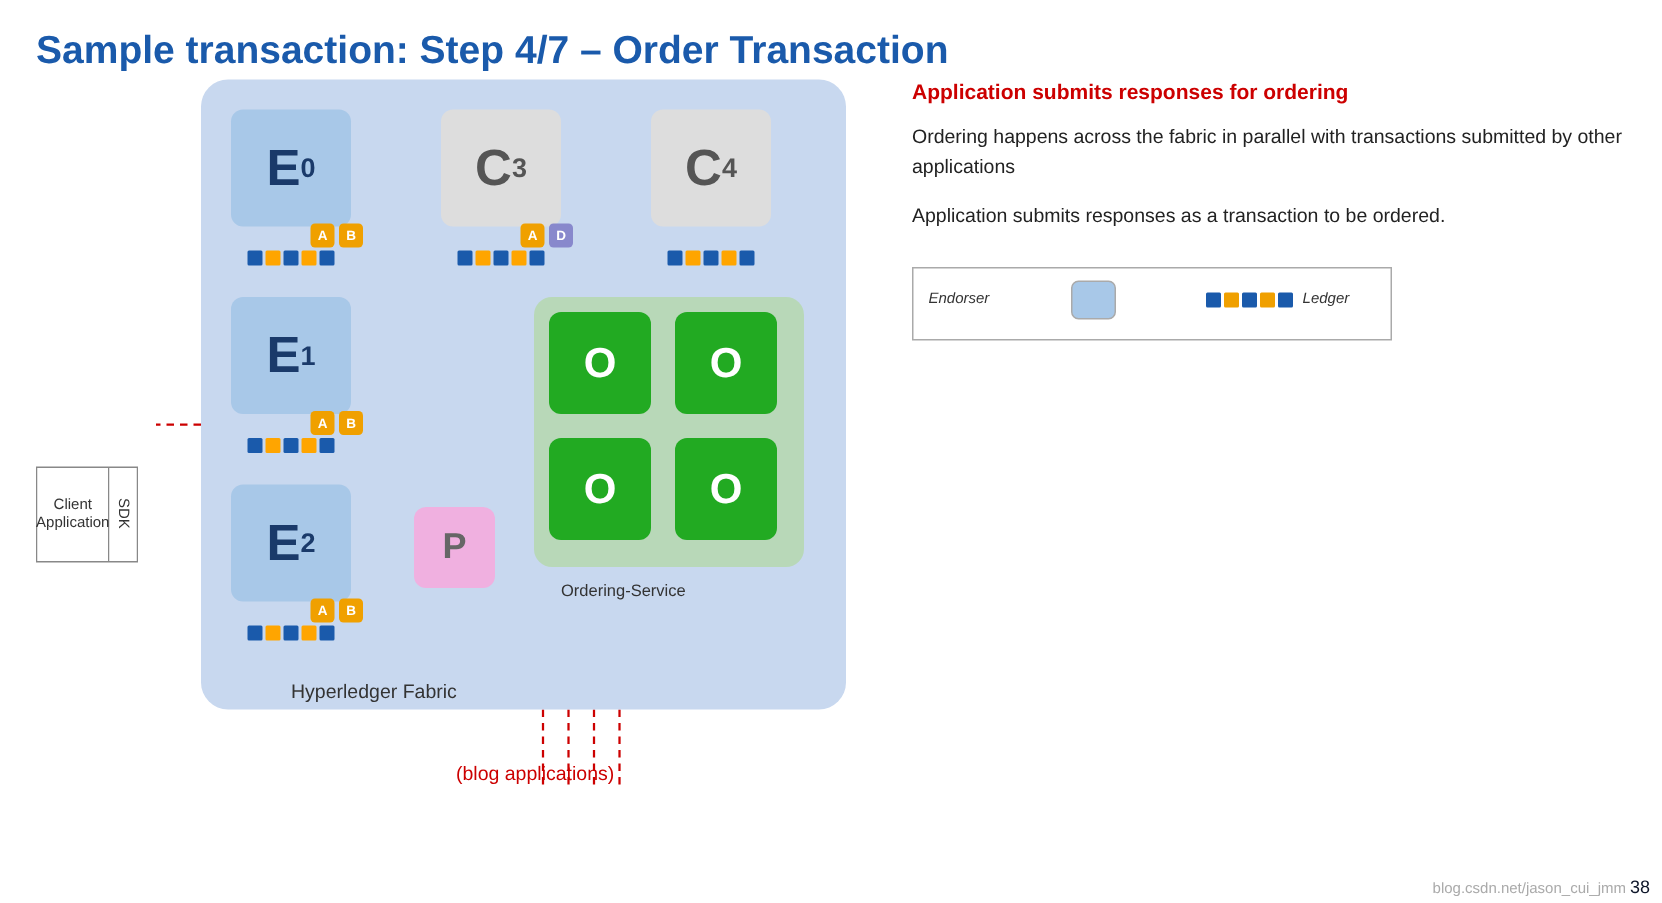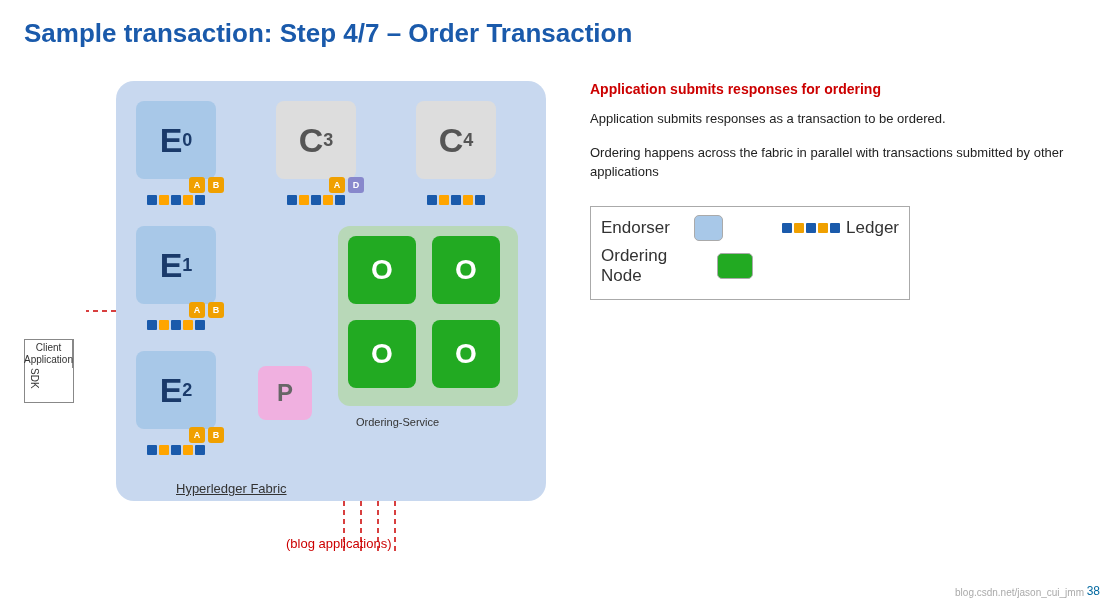--- a/index.html
+++ b/index.html
@@ -16,21 +16,21 @@
       width: 1108px;
       height: 602px;
       padding: 18px 24px 10px 24px;
       position: relative;
     }
 
     .title {
       font-size: 26px;
       font-weight: bold;
       color: #1a5aab;
-      margin-bottom: 32px;
+      margin-bottom: 4px;
     }
 
     .content-area {
       display: flex;
       flex-direction: row;
       gap: 0;
       height: calc(100% - 55px);
     }
 
     
@@ -39,21 +39,21 @@
       flex-direction: row;
       align-items: center;
       margin-right: 12px;
       flex-shrink: 0;
       align-self: center;
     }
 
     .client-box {
       border: 1.5px solid #888;
       display: flex;
-      flex-direction: column;
+      flex-direction: row;
       height: 64px;
     }
 
     .client-label {
       background: #fff;
       border-right: 1.5px solid #888;
       width: 48px;
       font-size: 10px;
       color: #333;
       display: flex;
@@ -261,23 +261,24 @@
 
     .key-row {
       display: flex;
       flex-direction: row;
       align-items: center;
       margin-bottom: 5px;
       gap: 6px;
     }
 
     .key-label {
-      font-size: 17px;
+      font-size: 10px;
       color: #333;
       width: 110px;
+      font-style: italic;
     }
 
     .key-swatch {
       width: 36px;
       height: 26px;
       border-radius: 5px;
       border: 1px solid #aaa;
     }
 
     .key-swatch-blue { background: #a8c8e8; }
@@ -453,61 +454,57 @@
           <div class="ledger-segment"></div>
             <div class="ledger-segment alt"></div>
           <div class="ledger-segment"></div>
         </div>
       </div>
 
       <div style="position:absolute; top:285px; left:172px;">
         <div class="p-node">P</div>
       </div>
 
-      <div class="fabric-label" style="position:absolute; bottom:55px; left:90px;text-decoration:underline;">Hyperledger Fabric</div>
+      <div class="fabric-label" style="position:absolute; bottom:55px; left:90px;">Hyperledger Fabric</div>
 
       <div style="position:absolute; bottom:0px; left:200px; text-align:center;">
         <div class="other-apps-label">(blog applications)</div>
       </div>
 
     </div>
 
     <div class="description-panel">
 
       <div class="desc-title">Application submits responses for ordering</div>
 
+      <div class="desc-text">Ordering happens across the fabric in parallel with transactions submitted by other applications</div>
+
       <div class="desc-text">Application submits responses as a transaction to be ordered.</div>
-
-      <div class="desc-text">Ordering happens across the fabric in parallel with transactions submitted by other applications</div>
 
       <div class="key-box">
 
         <div class="key-row">
           <span class="key-label">Endorser</span>
           <div class="key-swatch key-swatch-blue"></div>
           <div style="width:60px;"></div>
           <div class="key-ledger">
             <div class="key-ledger-seg"></div>
               <div class="key-ledger-seg alt"></div>
             <div class="key-ledger-seg"></div>
               <div class="key-ledger-seg alt"></div>
             <div class="key-ledger-seg"></div>
           </div>
           <span class="key-label" style="width:60px;">Ledger</span>
         </div>
 
 
-        <div class="key-row">
-          <span class="key-label">Ordering Node</span>
-          <div class="key-swatch key-swatch-green"></div>
-        </div>
 
 
       </div>
 
     </div>
 
   </div>
 
   <div class="watermark">blog.csdn.net/jason_cui_jmm</div>
-  <div class="slide-number" style="position:absolute; bottom:4px; right:8px; font-size:12px; color:#0369a1;text-align:right;">38</div>
+  <div class="slide-number" style="position:absolute; bottom:4px; right:8px; font-size:12px; color:#0f172a;text-align:right;">38</div>
 
 </div>
 
 </body></html>

